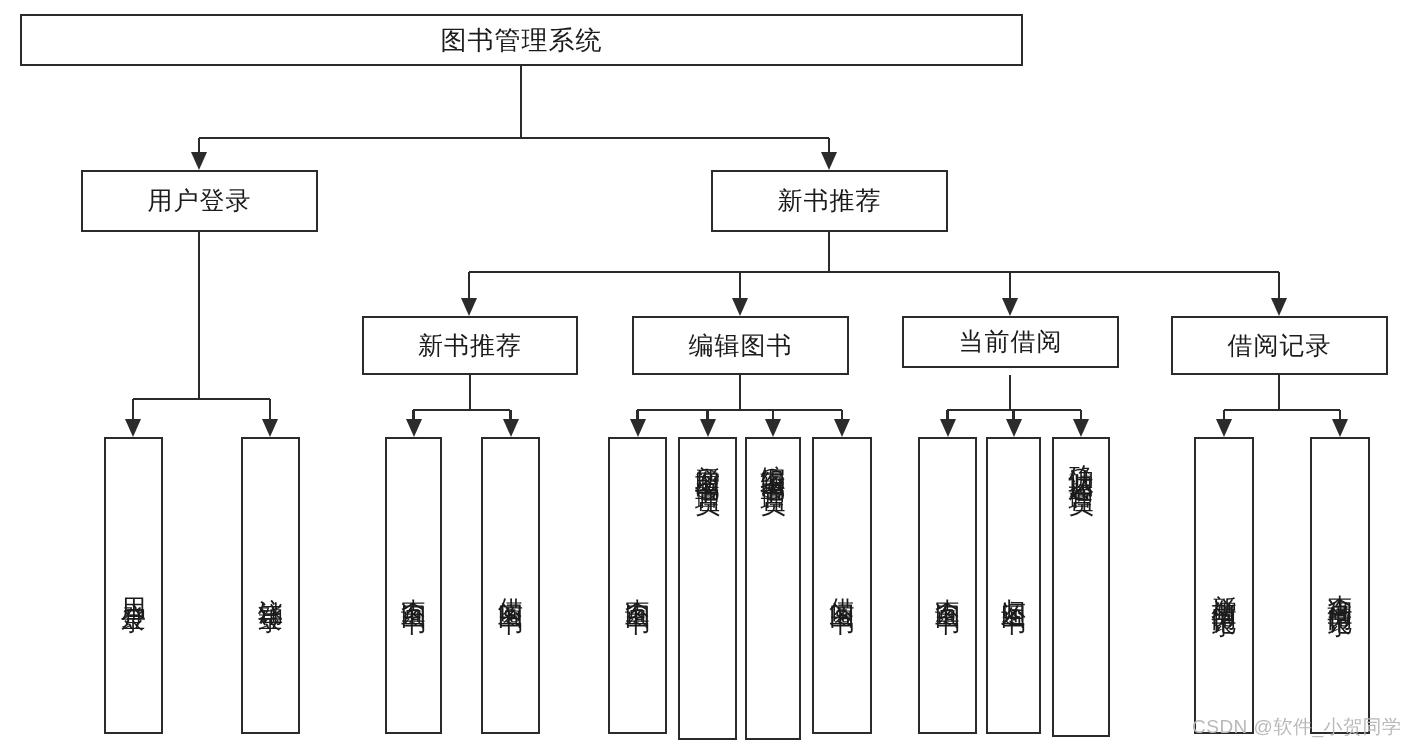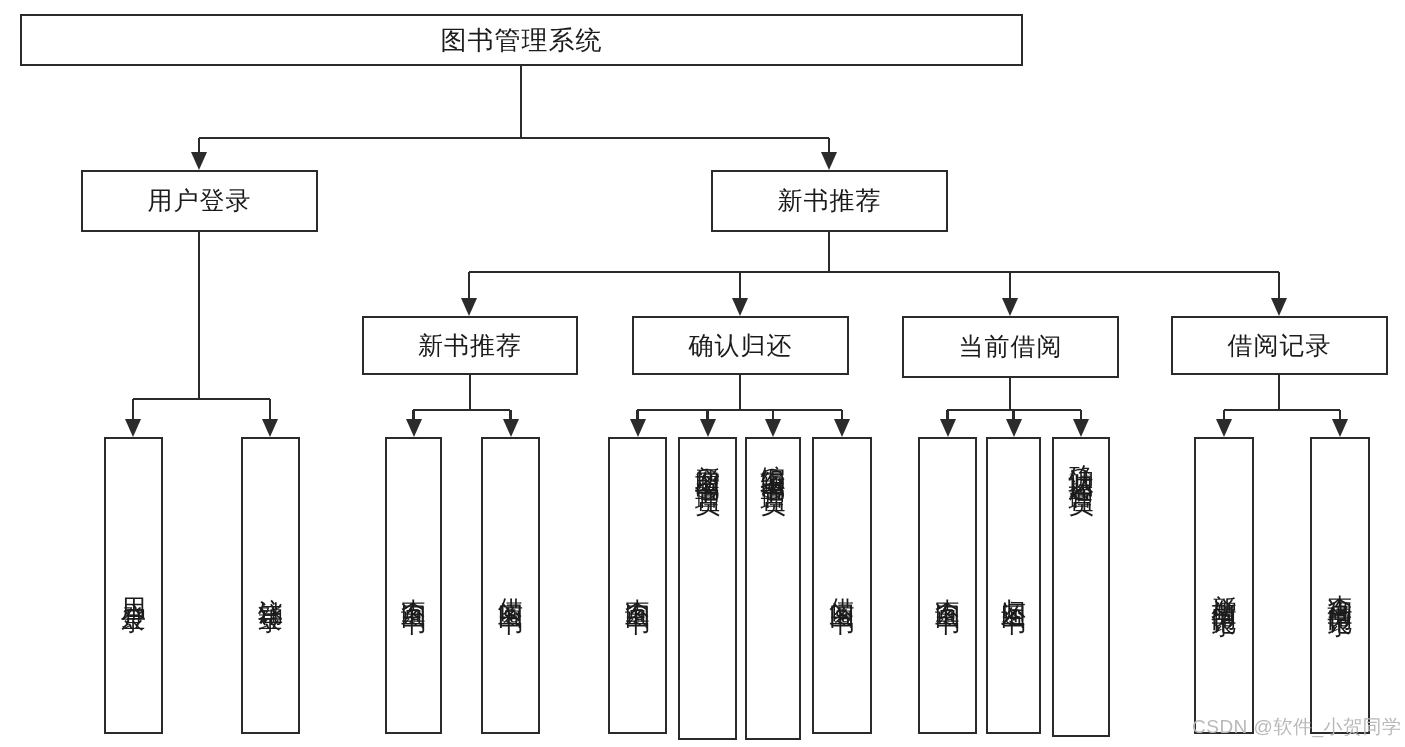--- a/index.html
+++ b/index.html
@@ -143,23 +143,23 @@
     <div class="node horiz" style="left: 81px; top: 170px; width: 237px; height: 62px;">
       <span class="label">用户登录</span>
     </div>
     <div class="node horiz" style="left: 711px; top: 170px; width: 237px; height: 62px;">
       <span class="label">新书推荐</span>
     </div>
     <div class="node horiz" style="left: 362px; top: 316px; width: 216px; height: 59px; font-family: Liberation Serif, serif;">
       <span class="label">新书推荐</span>
     </div>
     <div class="node horiz" style="left: 632px; top: 316px; width: 217px; height: 59px;">
-      <span class="label">确认归还</span>
-    </div>
-    <div class="node horiz" style="left: 902px; top: 316px; width: 217px; height: 62px;">
+      <span class="label">编辑图书</span>
+    </div>
+    <div class="node horiz" style="left: 902px; top: 316px; width: 217px; height: 52px;">
       <span class="label">当前借阅</span>
     </div>
     <div class="node horiz" style="left: 1171px; top: 316px; width: 217px; height: 59px;">
       <span class="label">借阅记录</span>
     </div>
     <div class="node vert mid" style="left: 104px; top: 437px; width: 59px; height: 297px;">
       <span class="label">用户登录</span>
     </div>
     <div class="node vert mid" style="left: 241px; top: 437px; width: 59px; height: 297px;">
       <span class="label">注销登录</span>

